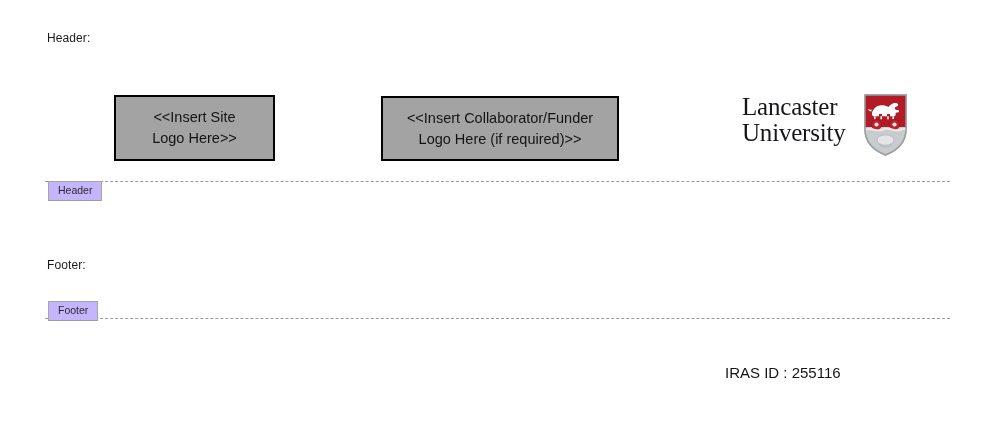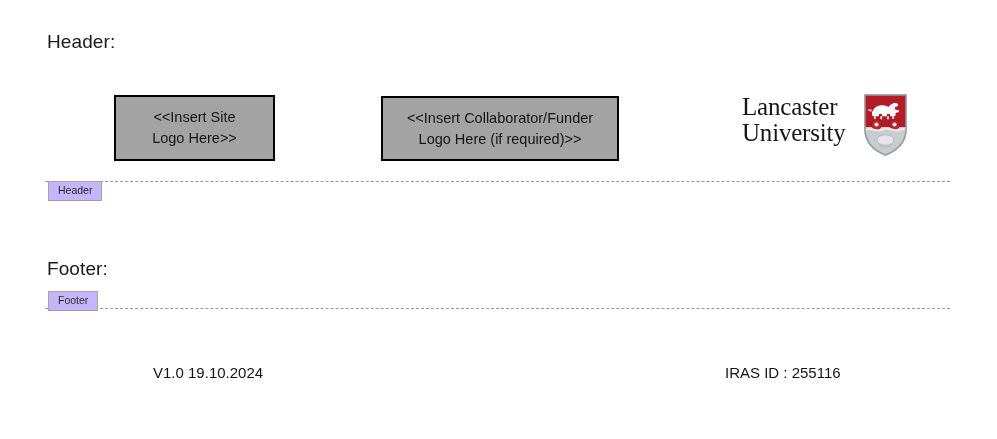--- a/index.html
+++ b/index.html
@@ -16,21 +16,21 @@
     width: 997px;
     height: 439px;
     background: #ffffff;
     overflow: hidden;
   }
 
   
   .section-caption {
     position: absolute;
     font-family: "Liberation Sans", sans-serif;
-    font-size: 19px;
+    font-size: 12px;
     font-weight: 400;
     color: #1a1a1a;
     letter-spacing: 0.1px;
     white-space: nowrap;
   }
   #caption-header { left: 47px; top: 31px; }
   #caption-footer { left: 47px; top: 258px; }
 
   
   .logo-box {
@@ -114,21 +114,21 @@
     border-bottom: 1px solid #9c9c9c;
     font-family: "Liberation Sans", sans-serif;
     font-size: 10.5px;
     color: #2b2b2b;
     padding: 2px 9px 3px 9px;
     line-height: 13px;
     white-space: nowrap;
   }
   #header-marker { top: 181px; }
   #header-marker .region-tab { left: 3px; top: 0px; }
-  #footer-marker { top: 308px; }
+  #footer-marker { top: 318px; }
   #footer-marker .region-tab { left: 3px; top: -17px; }
 
   
   .footer-cell {
     position: absolute;
     font-family: "Liberation Sans", sans-serif;
     font-size: 15px;
     color: #141414;
     white-space: nowrap;
     top: 364px;
@@ -206,18 +206,17 @@
     <span class="region-tab">Header</span>
   </div>
 
   <div class="section-caption" id="caption-footer">Footer:</div>
 
   <div class="region-marker" id="footer-marker">
     <div class="dash-line"></div>
     <span class="region-tab">Footer</span>
   </div>
 
-  <div class="footer-cell" id="footer-version">V1.0 19.10.2024</div>
 
 
   <div class="footer-cell" id="footer-iras">IRAS ID : 255116</div>
 
 </div>
 
 </body></html>

